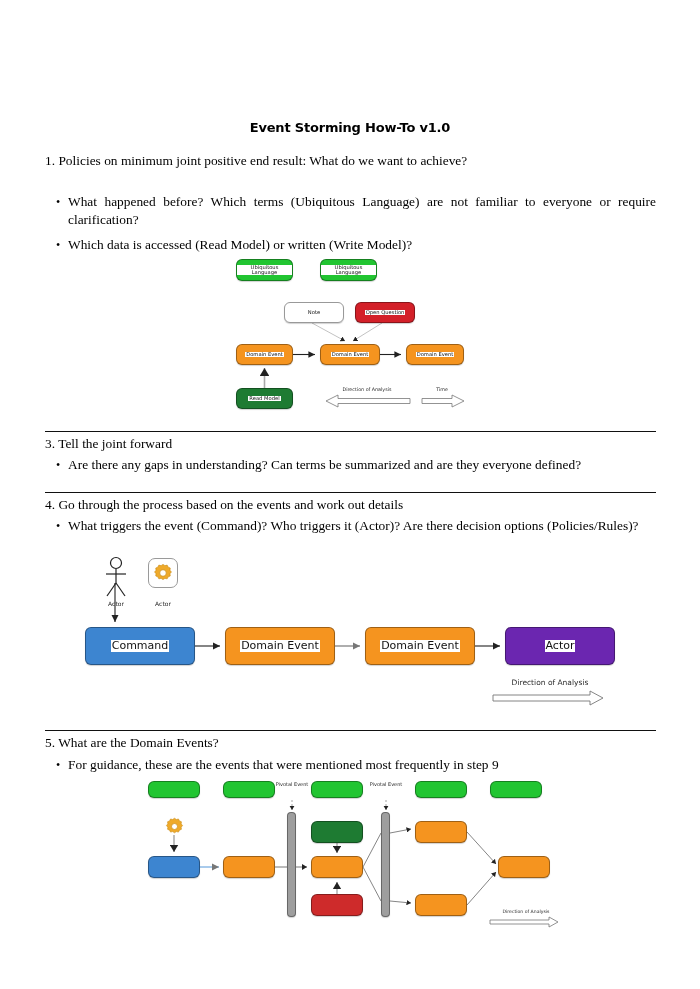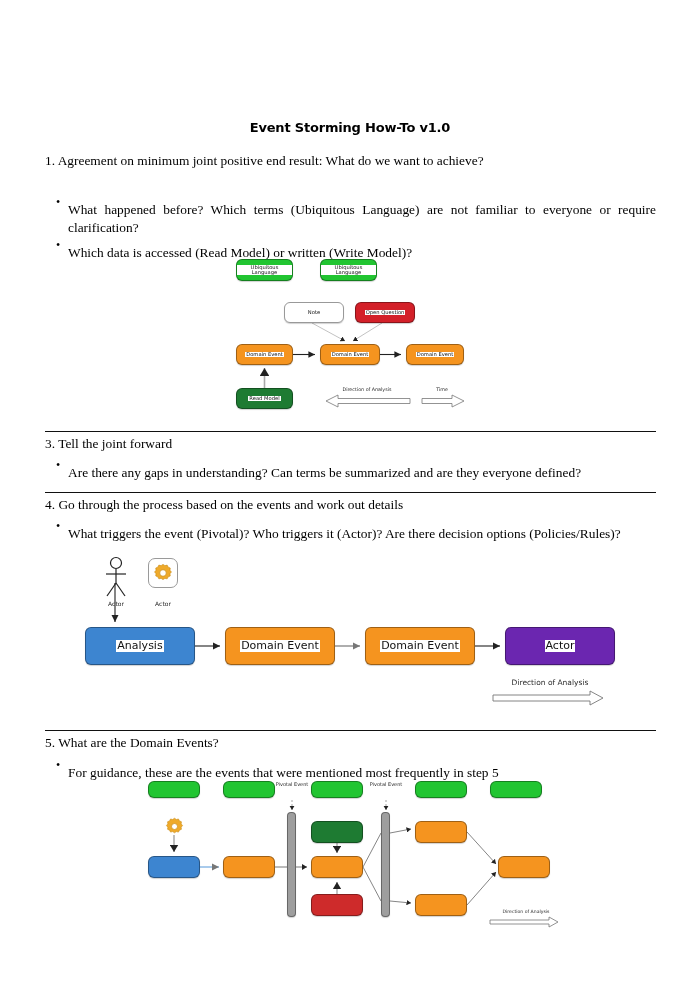--- a/index.html
+++ b/index.html
@@ -47,21 +47,20 @@
   .bullet-dot {
     width: 20px;
     flex: none;
     text-align: center;
     font-size: 12px;
     line-height: 18px;
   }
   .bullet-text {
     flex: 1;
     text-align: justify;
-    margin-top: 8px;
   }
   .rule {
     position: absolute;
     left: 45px;
     width: 611px;
     height: 0;
     border-top: 1px solid #111;
   }
 
   
@@ -115,21 +114,21 @@
 </style>
 </head>
 <body>
 
 <div class="page">
 
   <div class="doc-title">Event Storming How-To v1.0</div>
 
   <div class="numitem" style="left:45px; top:153px;">
     <span>1.</span>
-    <span>Agreement on minimum joint positive end result: What do we want to achieve?</span>
+    <span>Policies on minimum joint positive end result: What do we want to achieve?</span>
   </div>
 
   <div class="bullet-row" style="left:48px; top:193px; width:608px;">
     <div class="bullet-dot">•</div>
     <div class="bullet-text">What happened before? Which terms (Ubiquitous Language) are not familiar to everyone or require clarification?</div>
   </div>
 
   <div class="bullet-row" style="left:48px; top:236px; width:608px;">
     <div class="bullet-dot">•</div>
     <div class="bullet-text">Which data is accessed (Read Model) or written (Write Model)?</div>
@@ -210,21 +209,21 @@
   </div>
 
   <div class="rule" style="top:492px;"></div>
 
   <div class="numitem" style="left:45px; top:497px;">
     <span>4.</span>
     <span>Go through the process based on the events and work out details</span>
   </div>
   <div class="bullet-row" style="left:48px; top:517px; width:608px;">
     <div class="bullet-dot">•</div>
-    <div class="bullet-text">What triggers the event (Pivotal)? Who triggers it (Actor)? Are there decision options (Policies/Rules)?</div>
+    <div class="bullet-text">What triggers the event (Command)? Who triggers it (Actor)? Are there decision options (Policies/Rules)?</div>
   </div>
 
   <div class="diagram" style="left:0; top:0; width:700px; height:989px; pointer-events:none;">
 
     <svg class="wires" width="700" height="989">
       <line x1="115" y1="583" x2="115" y2="622" stroke="#333" stroke-width="1.2" marker-end="url(#ah-dark)"></line>
       <line x1="195" y1="646" x2="220" y2="646" stroke="#333" stroke-width="1.2" marker-end="url(#ah-dark)"></line>
       <line x1="335" y1="646" x2="360" y2="646" stroke="#777" stroke-width="1.2" marker-end="url(#ah-grey)"></line>
       <line x1="475" y1="646" x2="500" y2="646" stroke="#333" stroke-width="1.2" marker-end="url(#ah-dark)"></line>
     </svg>
@@ -242,21 +241,21 @@
       <svg width="22" height="22" viewBox="0 0 24 24">
         <g fill="#EFAA2A" stroke="#C98A12" stroke-width="0.7">
           <path d="M12 2.6 l2.1 1.4 2.4-.6 1.1 2.2 2.3 1 -.3 2.4 1.6 1.9 -1.6 1.9 .3 2.4 -2.3 1 -1.1 2.2 -2.4-.6 -2.1 1.4 -2.1-1.4 -2.4 .6 -1.1-2.2 -2.3-1 .3-2.4 -1.6-1.9 1.6-1.9 -.3-2.4 2.3-1 1.1-2.2 2.4 .6 z"></path>
         </g>
         <circle cx="12" cy="12" r="3.6" fill="#fff" stroke="#C98A12" stroke-width="0.8"></circle>
       </svg>
     </div>
     <div class="lbl" style="left:148px; top:601px; width:30px; font-size:6px;">Actor</div>
 
     <div class="node" style="left:85px; top:627px; width:110px; height:38px; background:#3D85D0;">
-      <span style="font-size:11px;">Analysis</span>
+      <span style="font-size:11px;">Command</span>
     </div>
     <div class="node" style="left:225px; top:627px; width:110px; height:38px; background:#F5941F;">
       <span style="font-size:11px;">Domain Event</span>
     </div>
     <div class="node" style="left:365px; top:627px; width:110px; height:38px; background:#F5941F;">
       <span style="font-size:11px;">Domain Event</span>
     </div>
     <div class="node" style="left:505px; top:627px; width:110px; height:38px; background:#6B26B0;">
       <span style="font-size:11px;">Actor</span>
     </div>
@@ -268,21 +267,21 @@
   </div>
 
   <div class="rule" style="top:730px;"></div>
 
   <div class="numitem" style="left:45px; top:735px;">
     <span>5.</span>
     <span>What are the Domain Events?</span>
   </div>
   <div class="bullet-row" style="left:48px; top:756px; width:608px;">
     <div class="bullet-dot">•</div>
-    <div class="bullet-text">For guidance, these are the events that were mentioned most frequently in step 5</div>
+    <div class="bullet-text">For guidance, these are the events that were mentioned most frequently in step 9</div>
   </div>
 
   <div class="diagram" style="left:0; top:0; width:700px; height:989px; pointer-events:none;">
 
     <svg class="wires" width="700" height="989">
 
       <line x1="174" y1="835" x2="174" y2="852" stroke="#aaa" stroke-width="1.5" marker-end="url(#ah-dark2)"></line>
 
       <line x1="200" y1="867" x2="219" y2="867" stroke="#6fa8e0" stroke-width="1.2" marker-end="url(#ah-grey)"></line>
 

